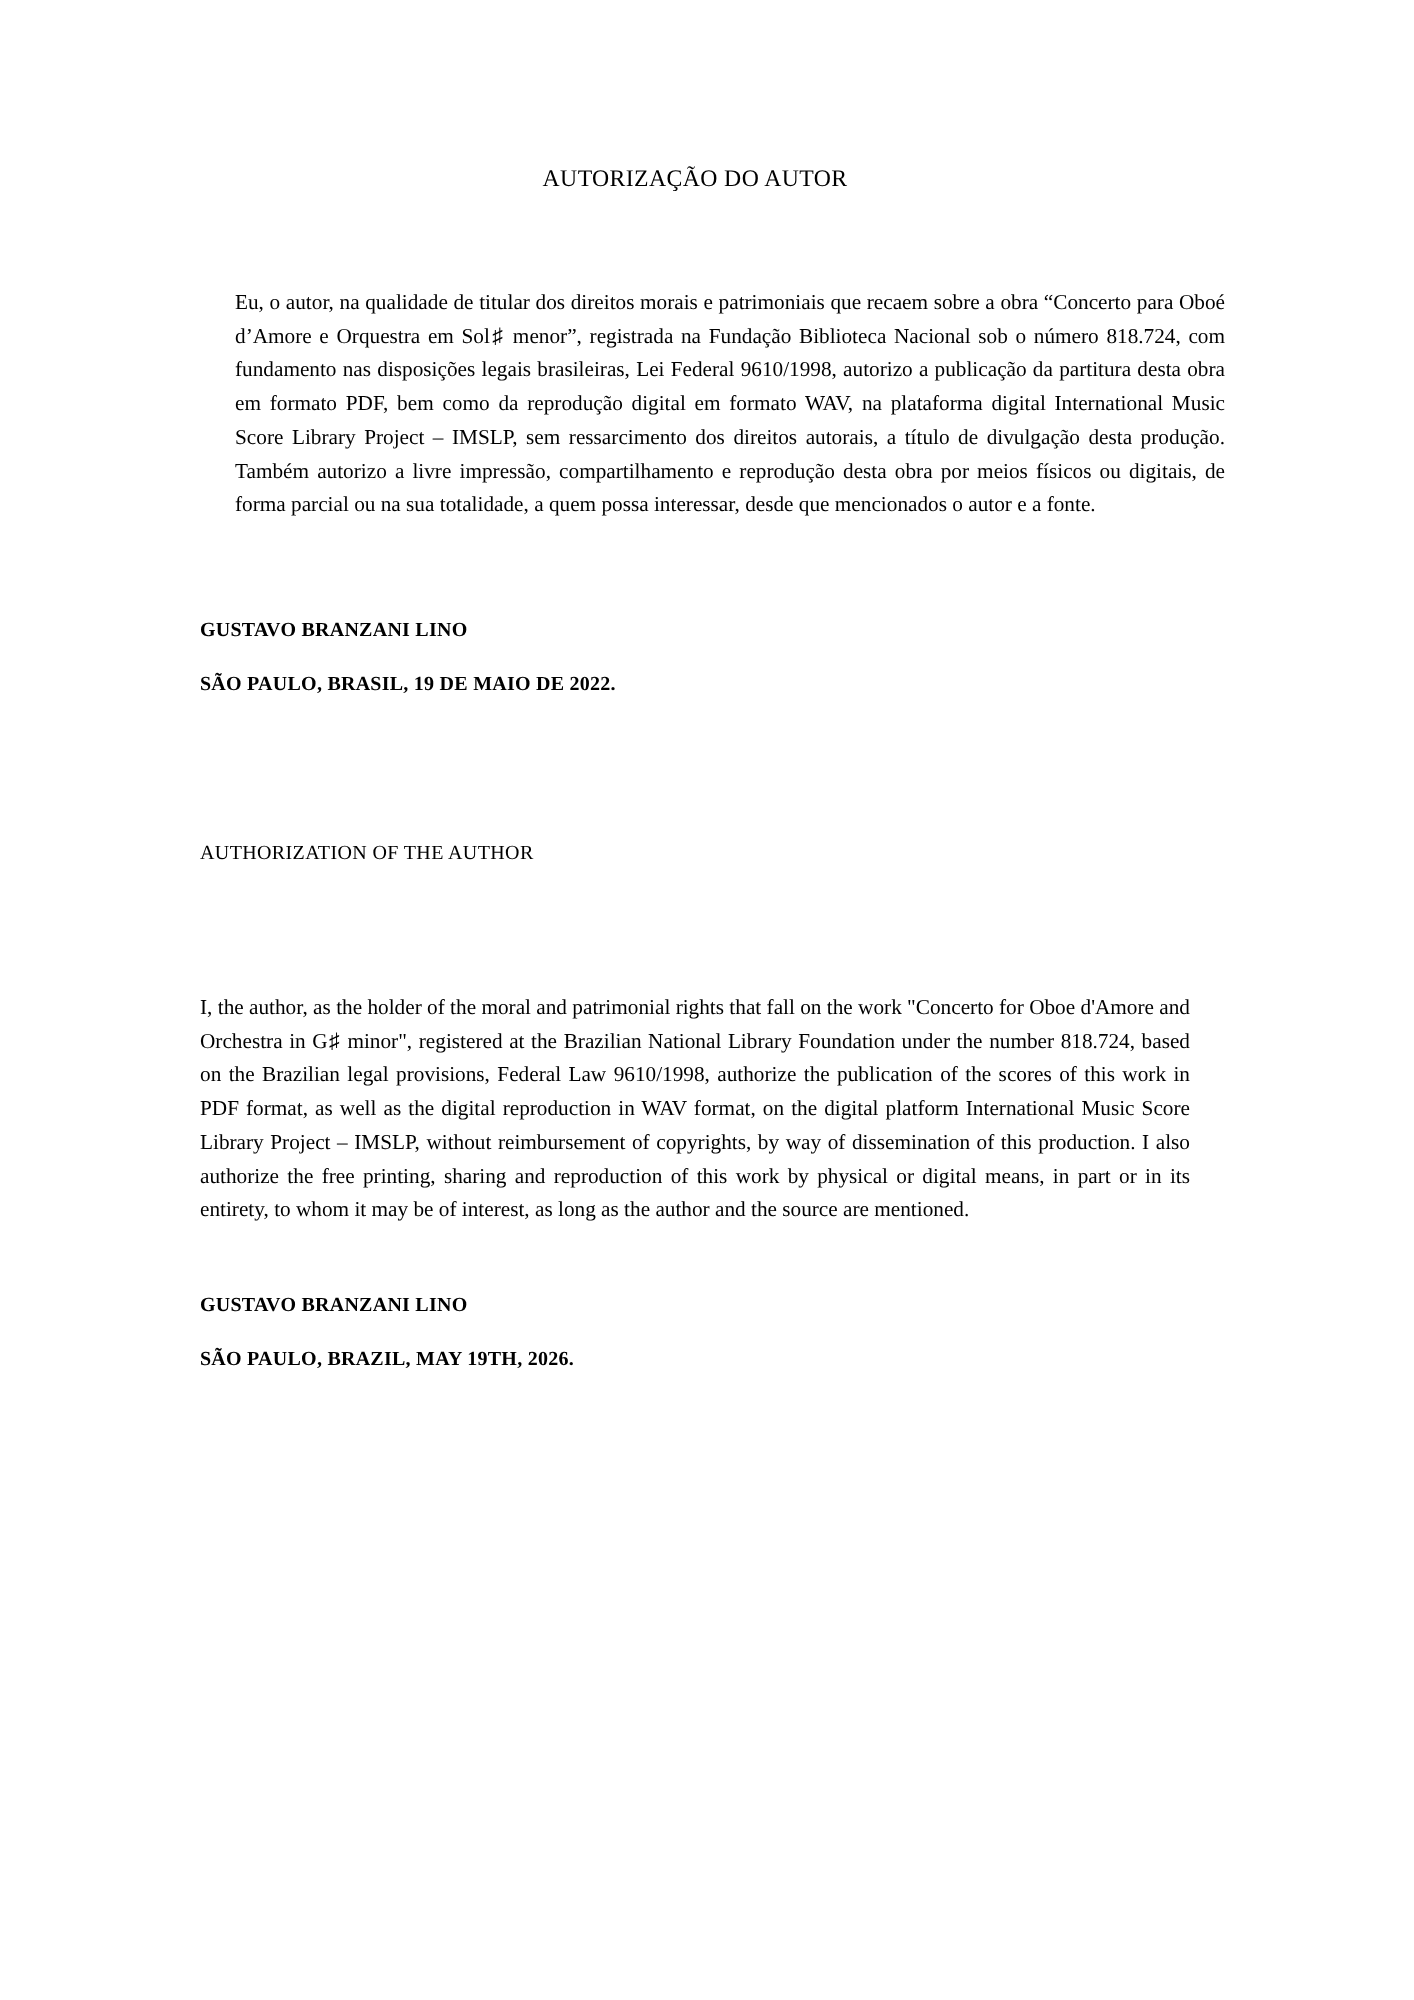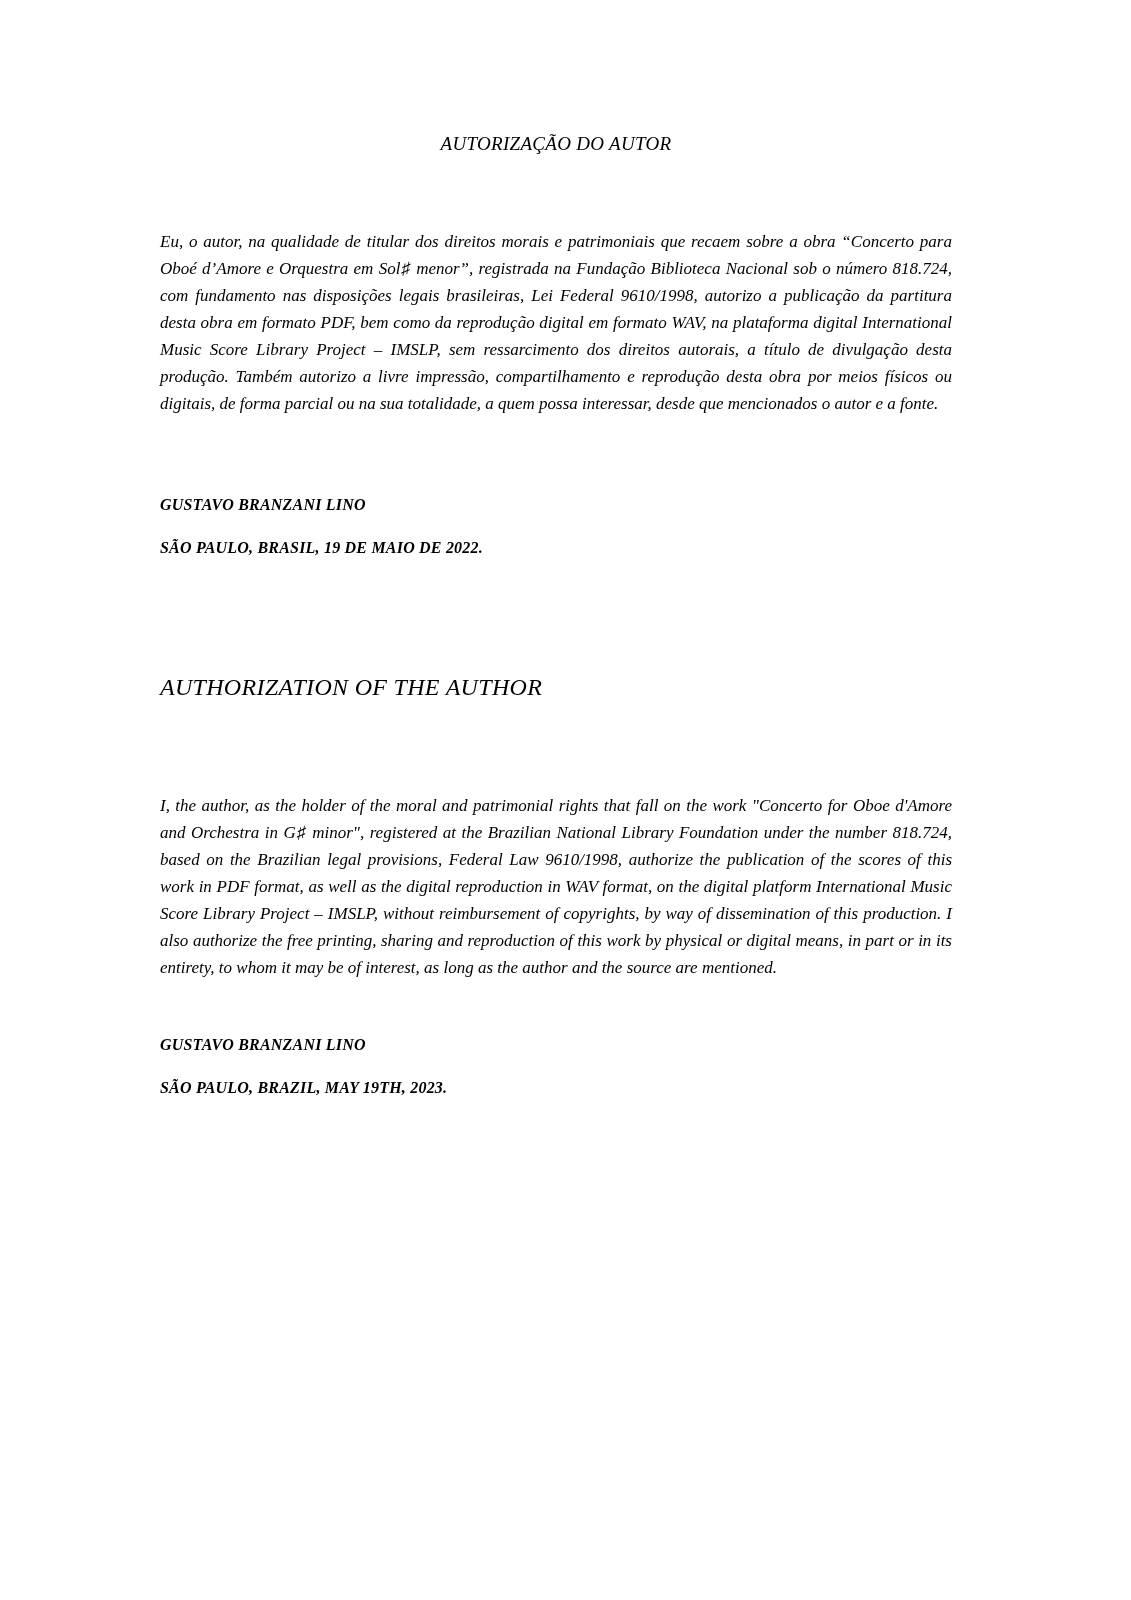--- a/index.html
+++ b/index.html
@@ -1,15 +1,15 @@
 <!DOCTYPE html>
 <html><head>
 <meta charset="utf-8">
 <style>
-  * { margin: 0; padding: 0; box-sizing: border-box; font-style: italic; }
+  * { margin: 0; padding: 0; box-sizing: border-box; }
   html, body { background: #ffffff; }
   .page {
     position: relative;
     width: 1131px;
     height: 1600px;
     background: #ffffff;
     font-family: "Liberation Serif", serif;
     color: #000000;
     overflow: hidden;
   }
@@ -22,34 +22,34 @@
     top: 133px;
     font-size: 19px;
     text-align: center;
     letter-spacing: 0.3px;
   }
   .doc-body {
     font-size: 17px;
     line-height: 27px;
     text-align: justify;
   }
-  .body-pt { top: 228px; }
+  .body-pt { top: 228px; margin-left: 28px; }
   .body-en { top: 792px; }
   .sig {
     font-size: 16px;
     font-weight: bold;
     letter-spacing: 0.2px;
   }
   .sig-pt-name  { top: 496px; }
   .sig-pt-date  { top: 539px; }
   .sig-en-name  { top: 1036px; }
   .sig-en-date  { top: 1079px; }
   .doc-title-en {
     top: 674px;
-    font-size: 24px;
+    font-size: 16px;
     text-align: left;
     letter-spacing: 0.3px;
   }
 </style>
 </head>
 <body>
 
 <div class="page">
 
   <div class="content-col doc-title-pt">AUTORIZAÇÃO DO AUTOR</div>
@@ -59,15 +59,15 @@
   <div class="content-col sig sig-pt-name">GUSTAVO BRANZANI LINO</div>
 
   <div class="content-col sig sig-pt-date">SÃO PAULO, BRASIL, 19 DE MAIO DE 2022.</div>
 
   <div class="content-col doc-title-en">AUTHORIZATION OF THE AUTHOR</div>
 
   <div class="content-col doc-body body-en">I, the author, as the holder of the moral and patrimonial rights that fall on the work "Concerto for Oboe d'Amore and Orchestra in G♯ minor", registered at the Brazilian National Library Foundation under the number 818.724, based on the Brazilian legal provisions, Federal Law 9610/1998, authorize the publication of the scores of this work in PDF format, as well as the digital reproduction in WAV format, on the digital platform International Music Score Library Project – IMSLP, without reimbursement of copyrights, by way of dissemination of this production. I also authorize the free printing, sharing and reproduction of this work by physical or digital means, in part or in its entirety, to whom it may be of interest, as long as the author and the source are mentioned.</div>
 
   <div class="content-col sig sig-en-name">GUSTAVO BRANZANI LINO</div>
 
-  <div class="content-col sig sig-en-date">SÃO PAULO, BRAZIL, MAY 19TH, 2023.</div>
+  <div class="content-col sig sig-en-date">SÃO PAULO, BRAZIL, MAY 19TH, 2026.</div>
 
 </div>
 
 </body></html>

